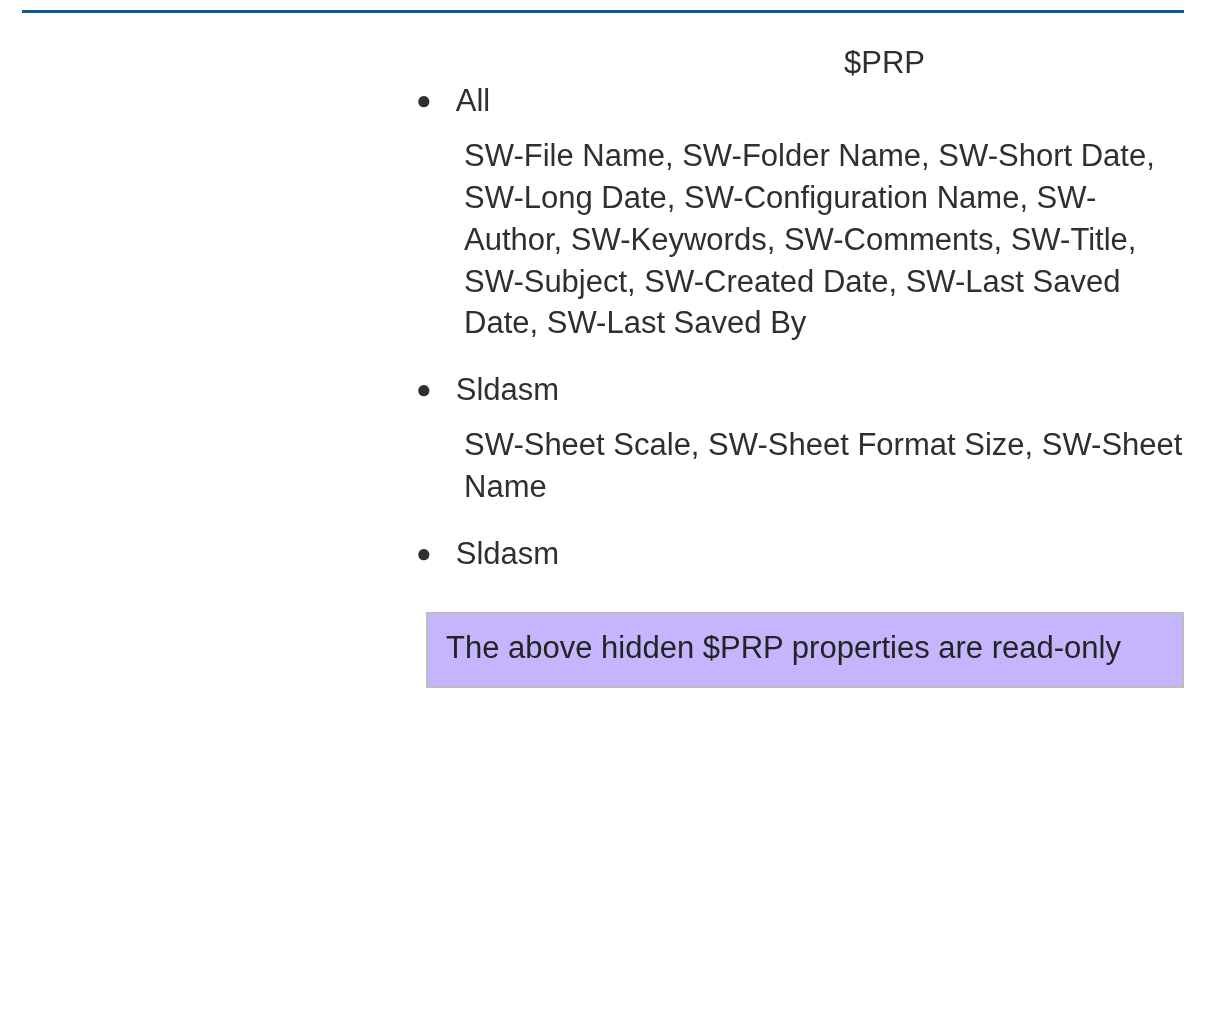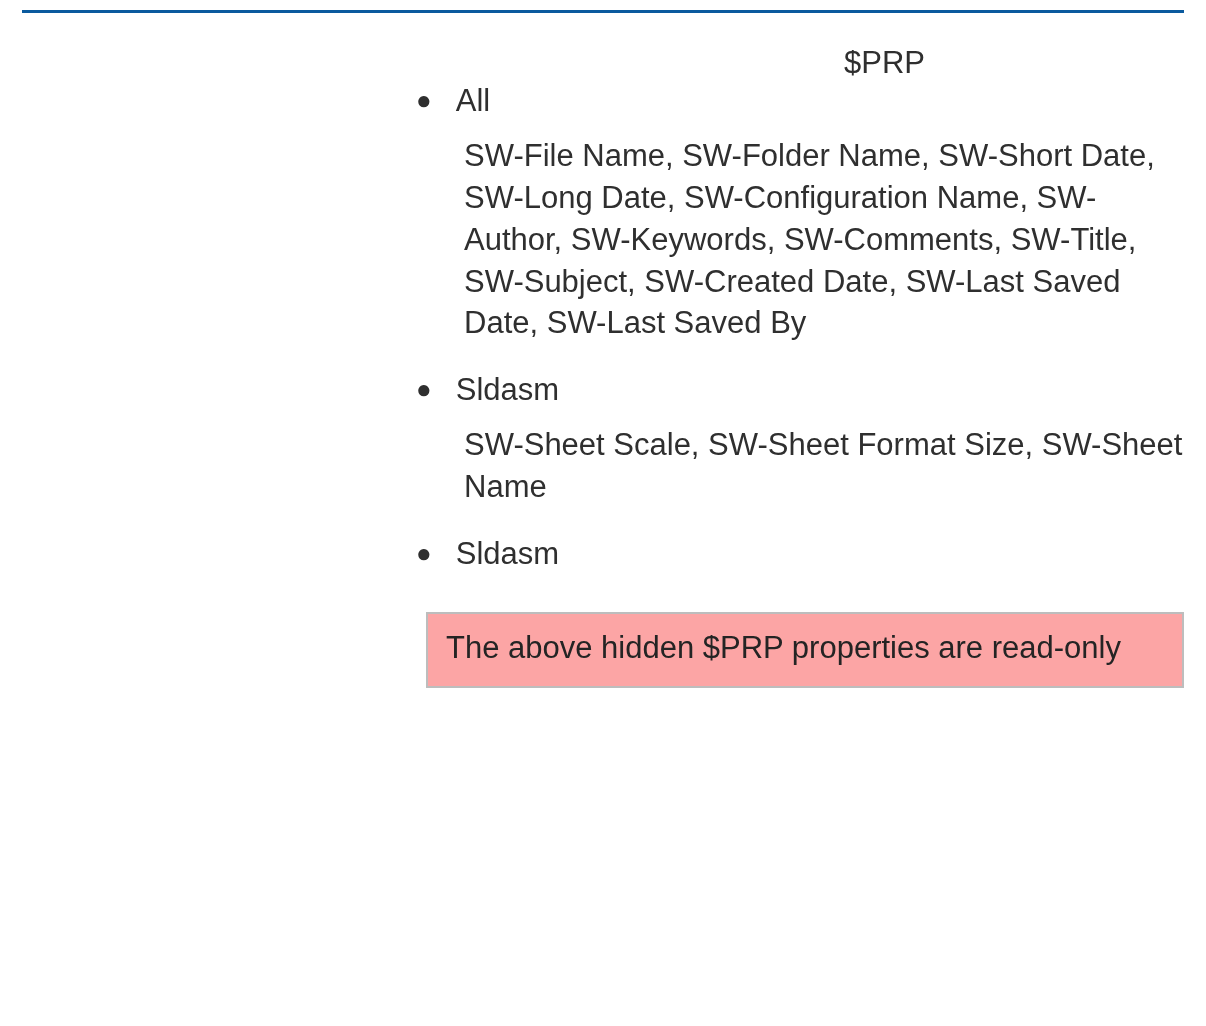--- a/index.html
+++ b/index.html
@@ -56,21 +56,21 @@
     .bullet-title {
       line-height: 40px;
     }
     .item-desc {
       margin-left: 48px;
       line-height: 1.35;
       max-width: 720px;
     }
     .note-box {
       border: 2px solid #bdbdbd;
-      background: #fca5a5;
+      background: #c4b5fd;
       padding: 14px 18px 18px 18px;
       margin-top: 38px;
       margin-left: 10px;
       max-width: 790px;
       color: #242424;
       line-height: 1.3;
     }
   </style>
 </head>
 <body>

